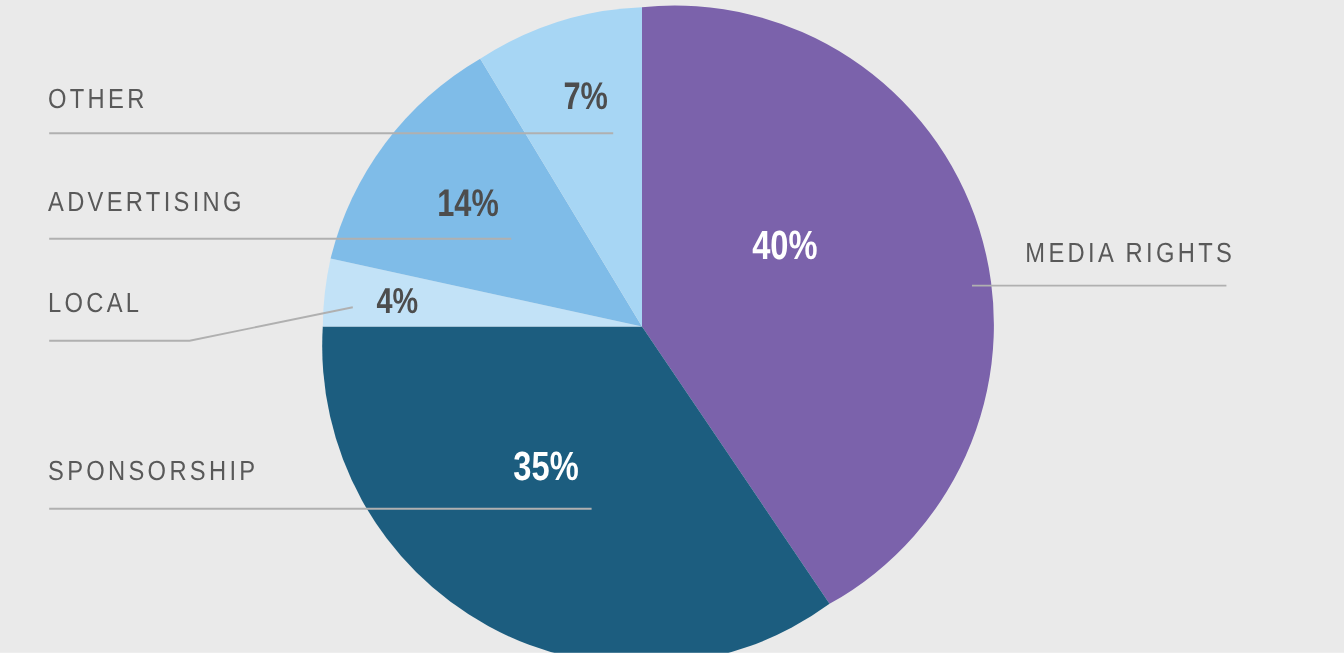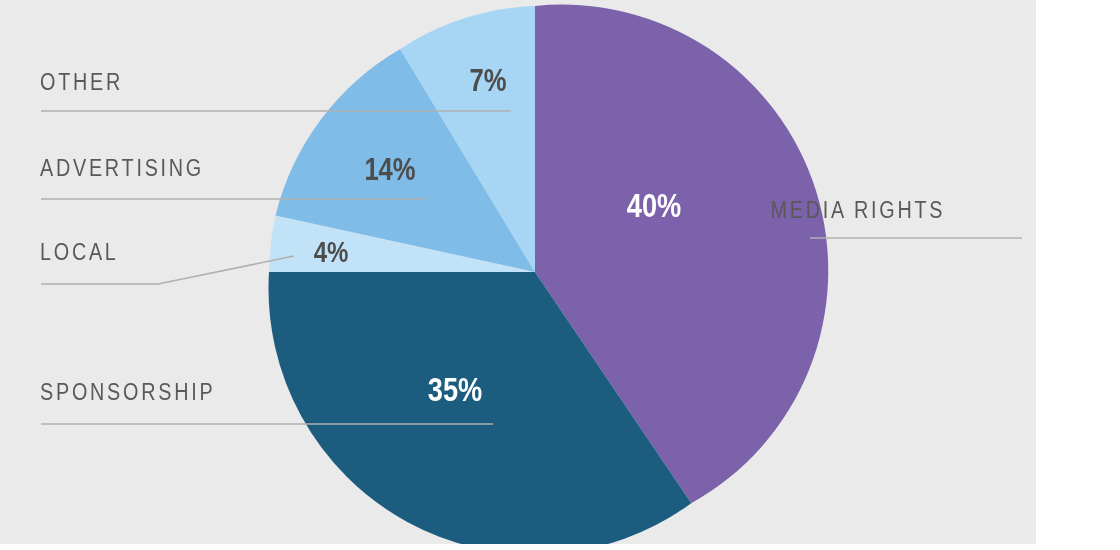--- a/index.html
+++ b/index.html
@@ -8,21 +8,21 @@
   }
   body {
     width: 1120px;
     height: 550px;
     background: #ffffff;
     font-family: "Liberation Sans", sans-serif;
     overflow: hidden;
   }
   #stage {
     position: relative;
-    width: 1036px;
+    width: 1120px;
     height: 550px;
     background: #eaeaea;
     overflow: hidden;
   }
   #bottom-strip {
     position: absolute;
     left: 0;
     bottom: 0;
     width: 1120px;
     height: 6px;

